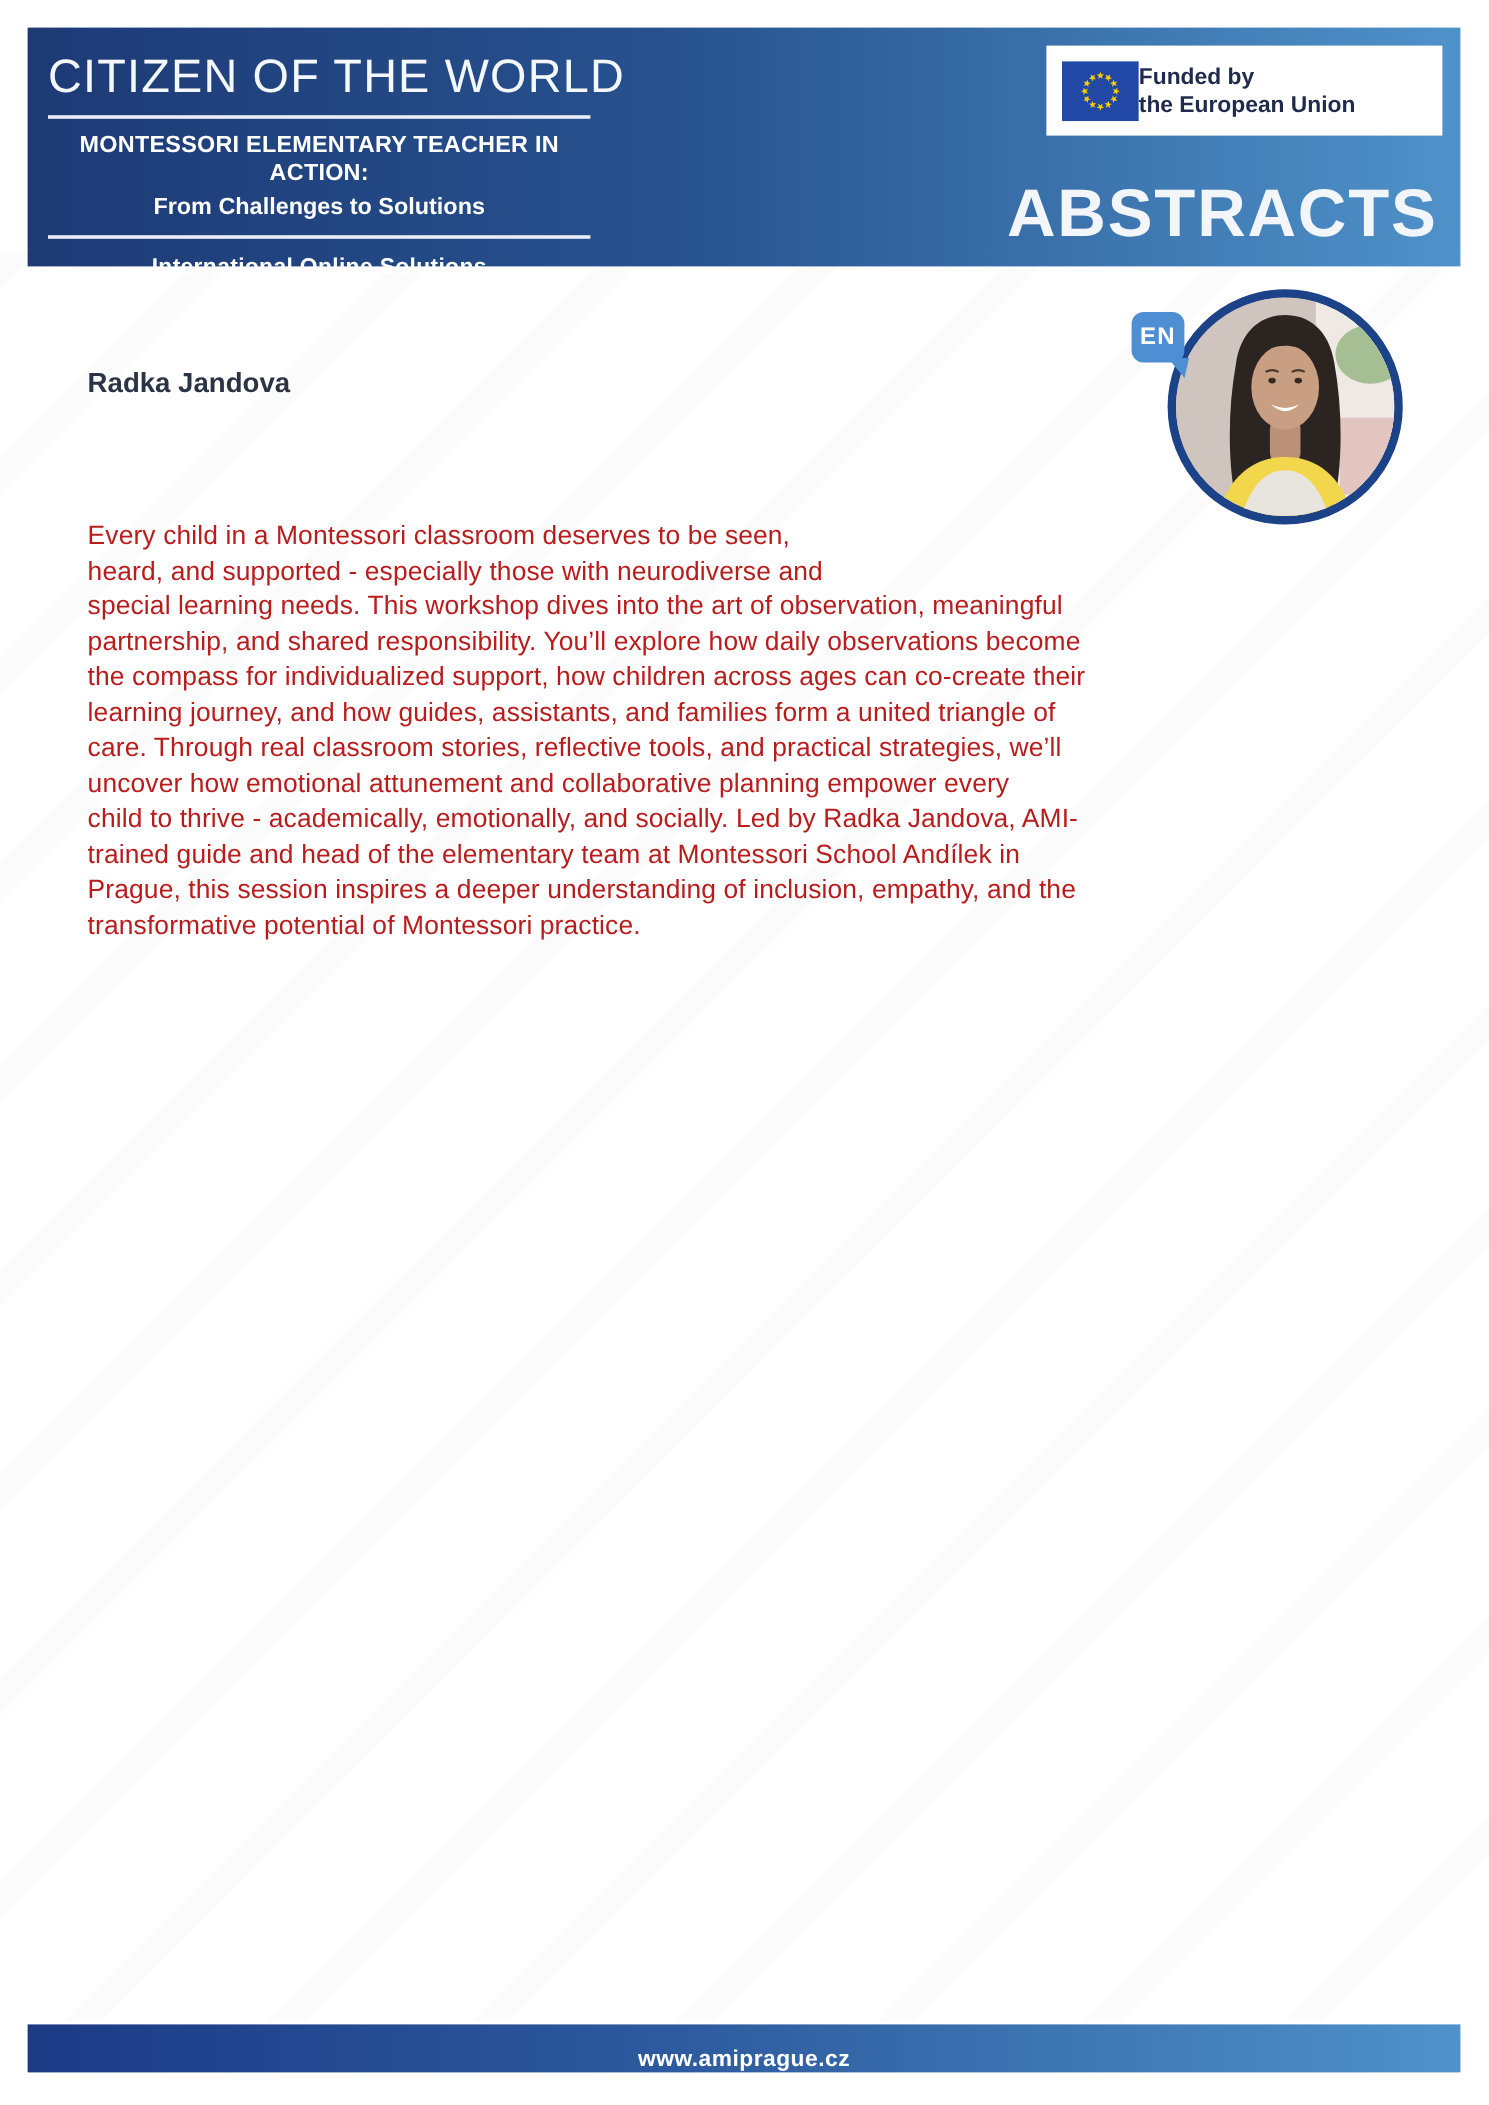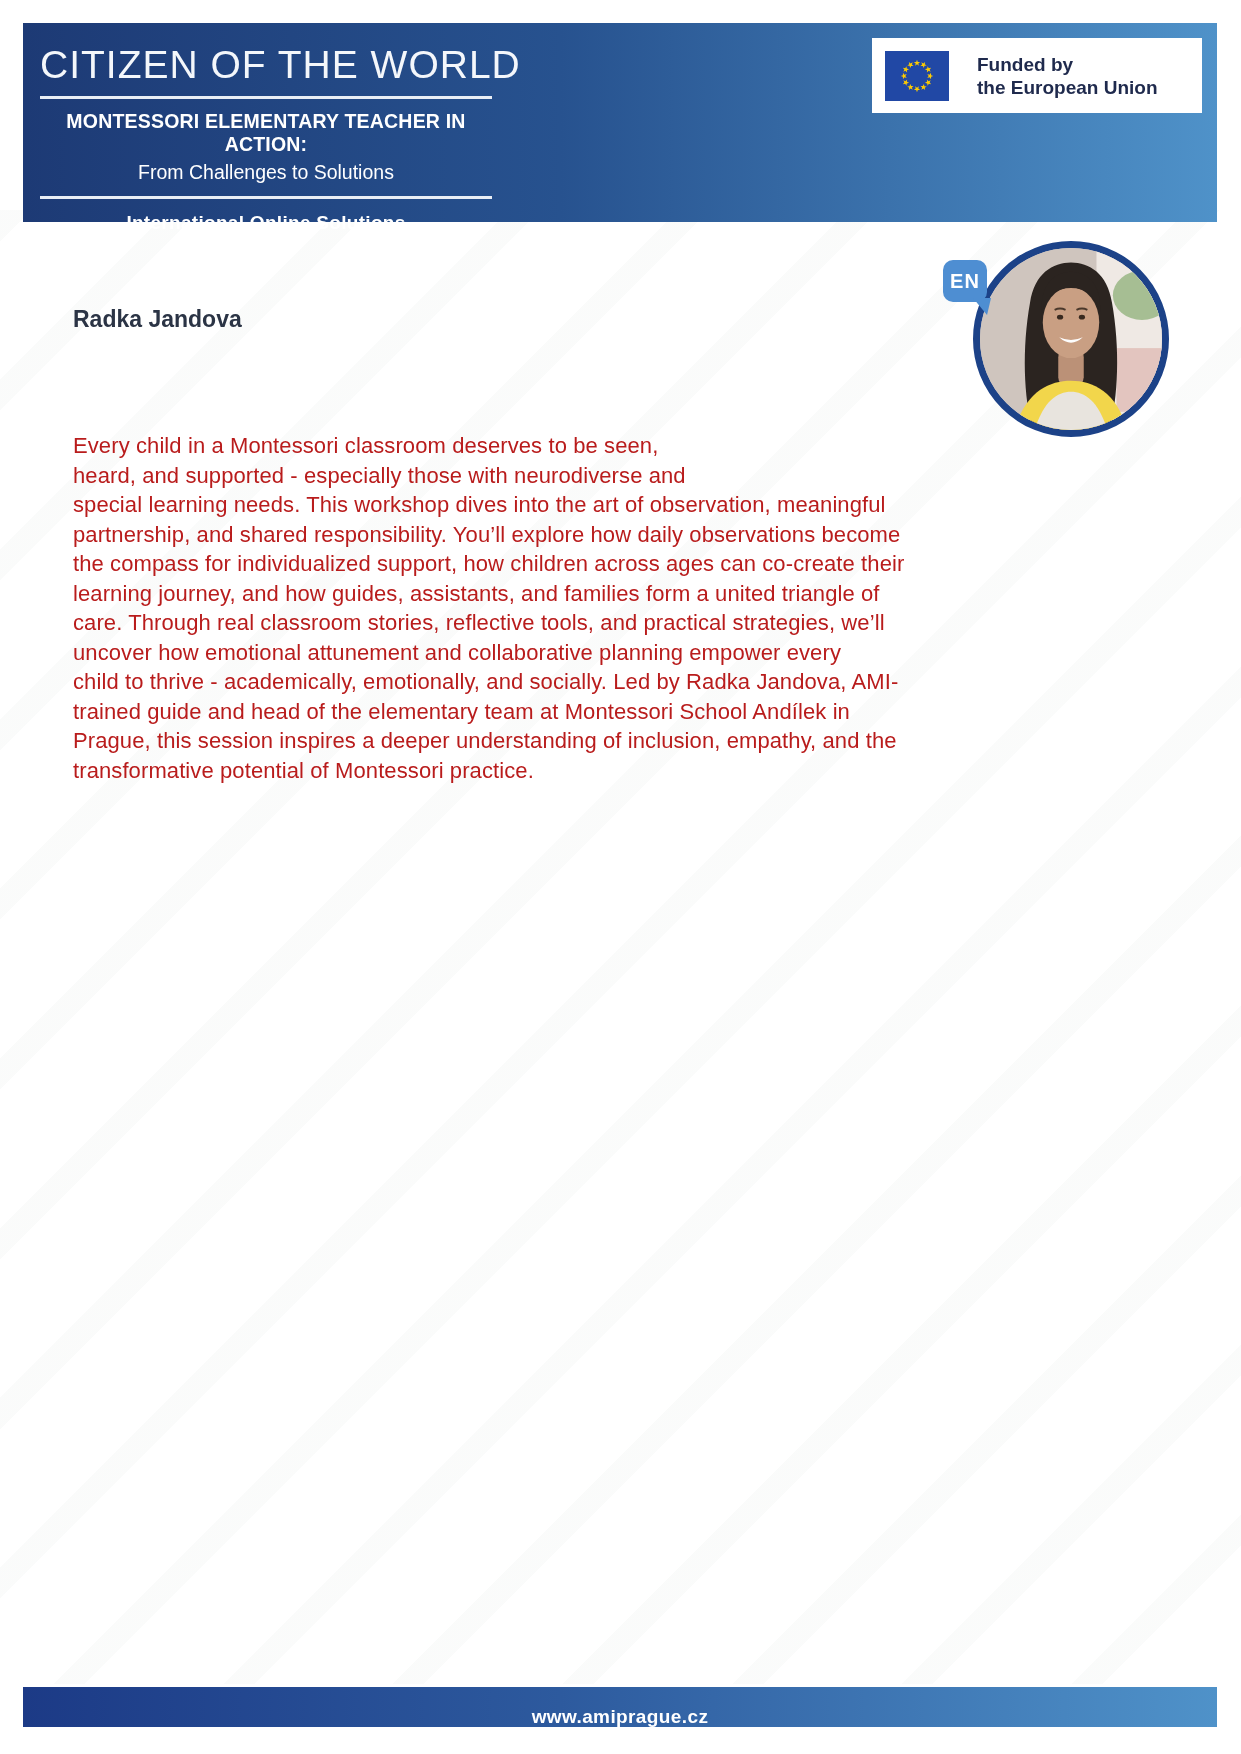--- a/index.html
+++ b/index.html
@@ -26,31 +26,31 @@
   .header-left {
     position:absolute; left:17px; top:0; width:452px; height:100%;
     color:#fff; text-align:center;
   }
   .h-title {
     padding-top:20px; font-size:39px; font-weight:normal; letter-spacing:1px;
     color:#f4f7fb; white-space:nowrap;
   }
   .h-rule { border:none; border-top:3px solid #e9eef5; margin:9px 0 11px 0; }
   .h-sub1 { font-size:19.5px; font-weight:bold; letter-spacing:0.2px; }
-  .h-sub2 { font-size:19.5px; font-weight:normal; margin-top:5px; }
+  .h-sub2 { font-size:19.5px; font-weight:bold; margin-top:5px; }
   .h-rule2 { border:none; border-top:3px solid #e9eef5; margin:12px 0 13px 0; }
   .h-conf { font-size:19px; font-weight:bold; letter-spacing:0.3px; }
 
   .eu-box {
     position:absolute; top:15px; right:15px; width:330px; height:75px;
     background:#ffffff; display:flex; align-items:center; padding-left:13px;
   }
   .eu-flag { width:64px; height:50px; flex:0 0 auto; }
   .eu-text {
-    margin-left:28px; font-size:19px; font-weight:bold; line-height:23px;
+    margin-left:0; font-size:19px; font-weight:bold; line-height:23px;
     color:#1f2a4d;
   }
   .abstracts-word {
     position:absolute; right:19px; bottom:12px;
     font-size:56px; font-weight:bold; color:#f2f6fa; letter-spacing:1.5px;
     white-space:nowrap;
   }
 
   
   .avatar-wrap {
@@ -131,20 +131,21 @@
         <use href="#eu-star" transform="rotate(270 32 25)"></use>
         <use href="#eu-star" transform="rotate(300 32 25)"></use>
         <use href="#eu-star" transform="rotate(330 32 25)"></use>
       </svg>
       <div class="eu-text">
         <div>Funded by</div>
         <div>the European Union</div>
       </div>
     </div>
 
+    <div class="abstracts-word">ABSTRACTS</div>
   </div>
 
   <div class="avatar-wrap">
     <svg viewBox="0 0 200 200" xmlns="http://www.w3.org/2000/svg" aria-hidden="true">
       <rect x="0" y="0" width="200" height="200" fill="#cfc5be"></rect>
       <rect x="128" y="0" width="72" height="200" fill="#efe9e4"></rect>
       <rect x="150" y="110" width="50" height="70" fill="#d8a8a0" opacity="0.55"></rect>
       <ellipse cx="178" cy="52" rx="32" ry="27" fill="#9db98a" opacity="0.9"></ellipse>
 
       <path d="M55,60 C46,110 48,165 58,200 L142,200 C152,165 154,110 145,60 C140,28 120,16 100,16 C80,16 60,28 55,60 Z" fill="#2b2420"></path>

